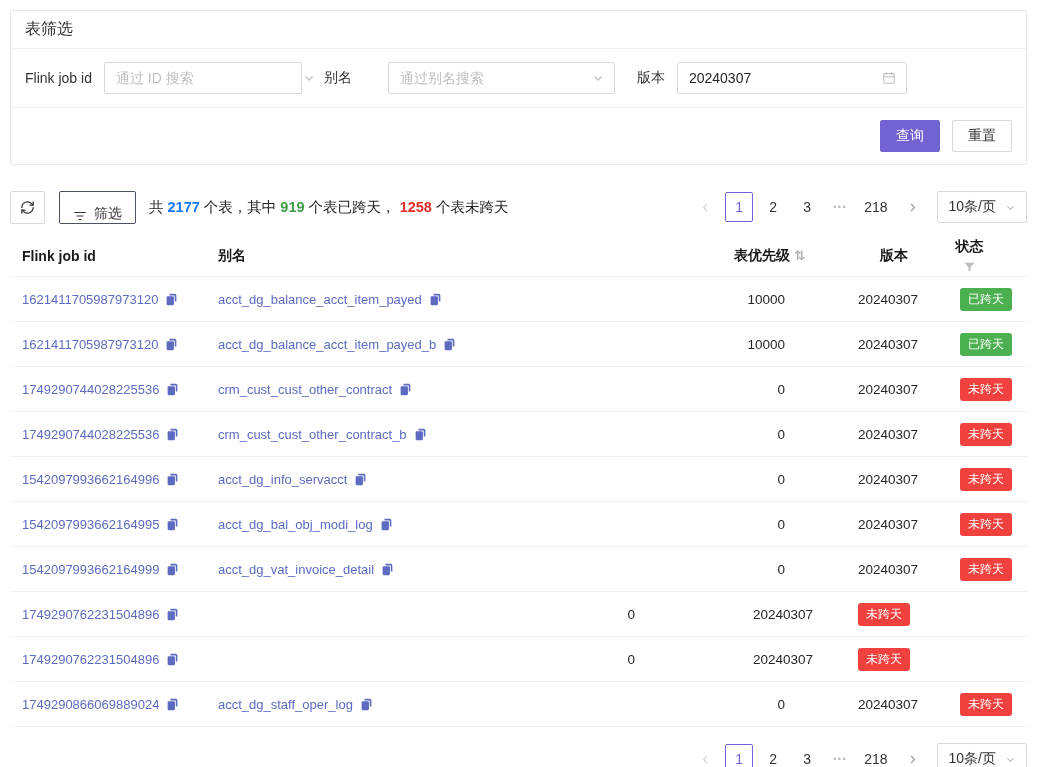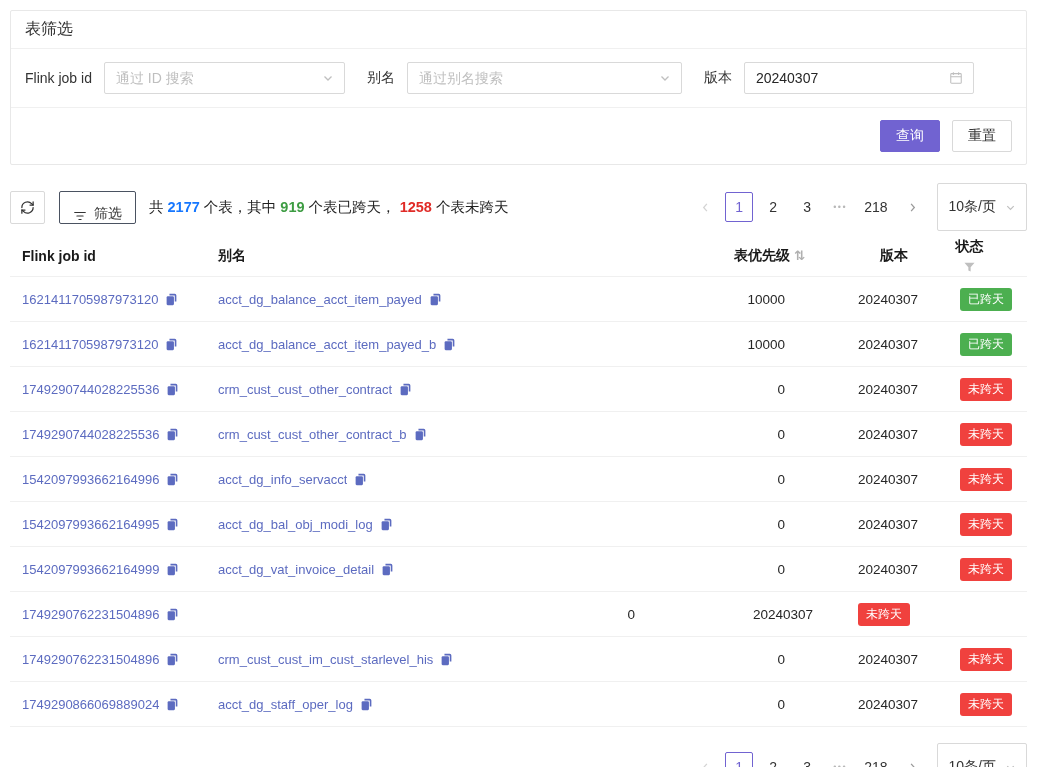--- a/index.html
+++ b/index.html
@@ -32,22 +32,22 @@
     position:relative;display:flex;align-items:center;height:32px;
     border:1px solid var(--input-border);border-radius:2px;background:#fff;margin-right:22px;
   }
   .select input{
     border:none;outline:none;flex:1;height:100%;padding:0 6px 0 11px;
     font-size:14px;color:var(--text);background:transparent;
     font-family:"Liberation Sans","DejaVu Sans",sans-serif;
   }
   .select input::placeholder{color:var(--muted);}
   .select .suffix{display:flex;align-items:center;padding-right:10px;color:var(--muted);}
-  .sel-flink{width:241px;}
-  .sel-alias{width:275px;}
+  .sel-flink{width:198px;}
+  .sel-alias{width:227px;margin-left:24px;}
   .sel-version{width:230px;margin-right:0;}
   .card-footer{display:flex;justify-content:flex-end;gap:12px;padding:12px 14px;}
   .btn{
     height:32px;padding:0 15px;border-radius:2px;font-size:14px;cursor:pointer;
     border:1px solid var(--input-border);background:#fff;color:#333;
     font-family:"Liberation Sans","DejaVu Sans",sans-serif;
   }
   .btn-primary{background:var(--primary);border-color:var(--primary);color:#fff;}
 
   
@@ -75,21 +75,21 @@
     background:#fff;border:1px solid transparent;border-radius:2px;font-size:14px;color:#333;cursor:pointer;
     font-family:"Liberation Sans","DejaVu Sans",sans-serif;
   }
   .pg-btn.active{border-color:var(--primary);color:var(--primary);}
   .pg-arrow{color:#9a9a9a;}
   .pg-arrow.disabled{color:#d4d4d4;cursor:default;}
   .pg-ellipsis{
     min-width:26px;text-align:center;color:#b8b8b8;font-size:9px;letter-spacing:1.5px;cursor:pointer;
   }
   .pg-size{
-    display:flex;align-items:center;gap:9px;height:48px;padding:0 10px 0 11px;margin-left:4px;
+    display:flex;align-items:center;gap:9px;height:32px;padding:0 10px 0 11px;margin-left:4px;
     border:1px solid var(--input-border);border-radius:2px;background:#fff;color:#333;cursor:pointer;
   }
   .pg-size .suffix{color:var(--muted);display:flex;align-items:center;}
 
   
   .trow{
     display:grid;
     grid-template-columns:196px minmax(0,1fr) 150px 105px 102px;
     align-items:center;height:45px;border-bottom:1px solid var(--row-border);
     padding:0 5px 0 12px;
@@ -421,29 +421,20 @@
     <div class="cell cell-priority">0</div>
     <div class="cell cell-version">20240307</div>
     <div class="cell cell-status">
       <span class="badge badge-red">未跨天</span>
     </div>
   </div>
 
   <div class="trow">
     <div class="cell cell-id">
       <span class="link">1749290762231504896</span>
-      <span class="copy-icon">
-        <svg width="13" height="13" viewBox="0 0 16 16" fill="currentColor">
-                <path d="M5.5 1h6.5A2 2 0 0 1 14 3v7.5h-2V3H5.5V1z"></path>
-                <rect x="2" y="4" width="9" height="11" rx="1.4"></rect>
-              </svg>
-      </span>
-    </div>
-    <div class="cell cell-alias">
-      <span class="link">crm_cust_cust_im_cust_starlevel_his</span>
       <span class="copy-icon">
         <svg width="13" height="13" viewBox="0 0 16 16" fill="currentColor">
                 <path d="M5.5 1h6.5A2 2 0 0 1 14 3v7.5h-2V3H5.5V1z"></path>
                 <rect x="2" y="4" width="9" height="11" rx="1.4"></rect>
               </svg>
       </span>
     </div>
     <div class="cell cell-priority">0</div>
     <div class="cell cell-version">20240307</div>
     <div class="cell cell-status">

